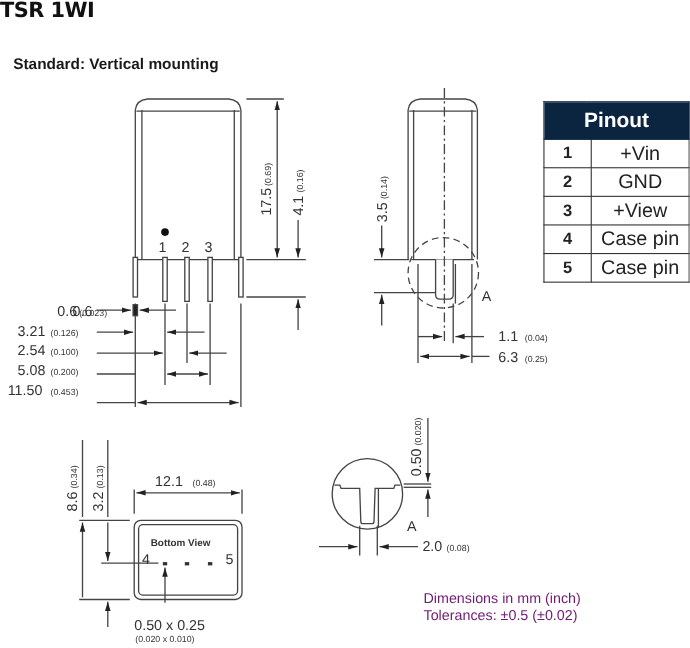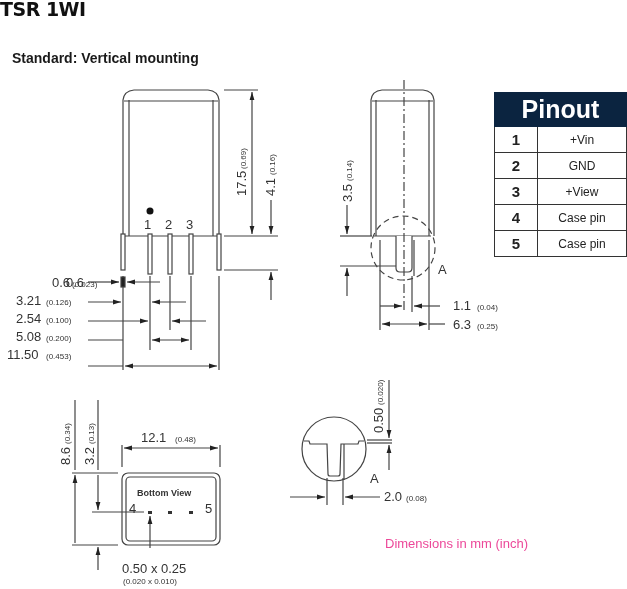--- a/index.html
+++ b/index.html
@@ -4,25 +4,25 @@
 <style>
   html, body { margin:0; padding:0; background:#ffffff; }
   body { width:627px; height:589px; position:relative; overflow:hidden;
          font-family:"Liberation Sans", sans-serif; color:#222; }
   .title { position:absolute; left:0; top:-2px; font-size:19px; font-weight:bold;
            font-family:"DejaVu Sans", sans-serif; color:#111; letter-spacing:-0.5px; }
   .subtitle { position:absolute; left:12px; top:40px; font-size:14px; font-weight:bold; color:#1a1a1a;margin-top:10px; }
   svg.draw { position:absolute; left:0; top:0; }
   svg text { font-family:"Liberation Sans", sans-serif; fill:#333; }
   .pinout { position:absolute; left:494px; top:92px; width:133px; border-collapse:collapse; }
-  .pinout th { background:#0b2440; color:#fff; font-size:25px; font-weight:bold; height:33px; padding:0;
+  .pinout th { background:#0b2440; color:#fff; font-size:19px; font-weight:bold; height:33px; padding:0;
                border:1px solid #0b2440; }
-  .pinout td { border:1.5px solid #333; height:25px; font-size:12px; padding:0; text-align:center; color:#222; }
+  .pinout td { border:1.5px solid #333; height:25px; font-size:18px; padding:0; text-align:center; color:#222; }
   .pinout td.num { width:42px; font-weight:bold; font-size:15px; }
-  .notes { position:absolute; left:385px; top:536px; font-size:13px; line-height:16px; color:#ec4899; }
+  .notes { position:absolute; left:385px; top:536px; font-size:13px; line-height:16px; color:#701a75; }
 </style>
 </head>
 <body>
 
 <div class="title">TSR 1WI</div>
 <div class="subtitle">Standard: Vertical mounting</div>
 
 <svg class="draw" width="627" height="589" viewBox="0 0 627 589">
   <defs>
     <marker id="ah" viewBox="0 0 10 10" refX="10" refY="5" markerWidth="7" markerHeight="7" orient="auto-start-reverse">
@@ -223,13 +223,14 @@
       </tr>
     <tr>
         <td class="num">5</td>
         <td>Case pin</td>
       </tr>
   </tbody>
 </table>
 
 <div class="notes">
   <div>Dimensions in mm (inch)</div>
+  <div>Tolerances: ±0.5 (±0.02)</div>
 </div>
 
 </body></html>

